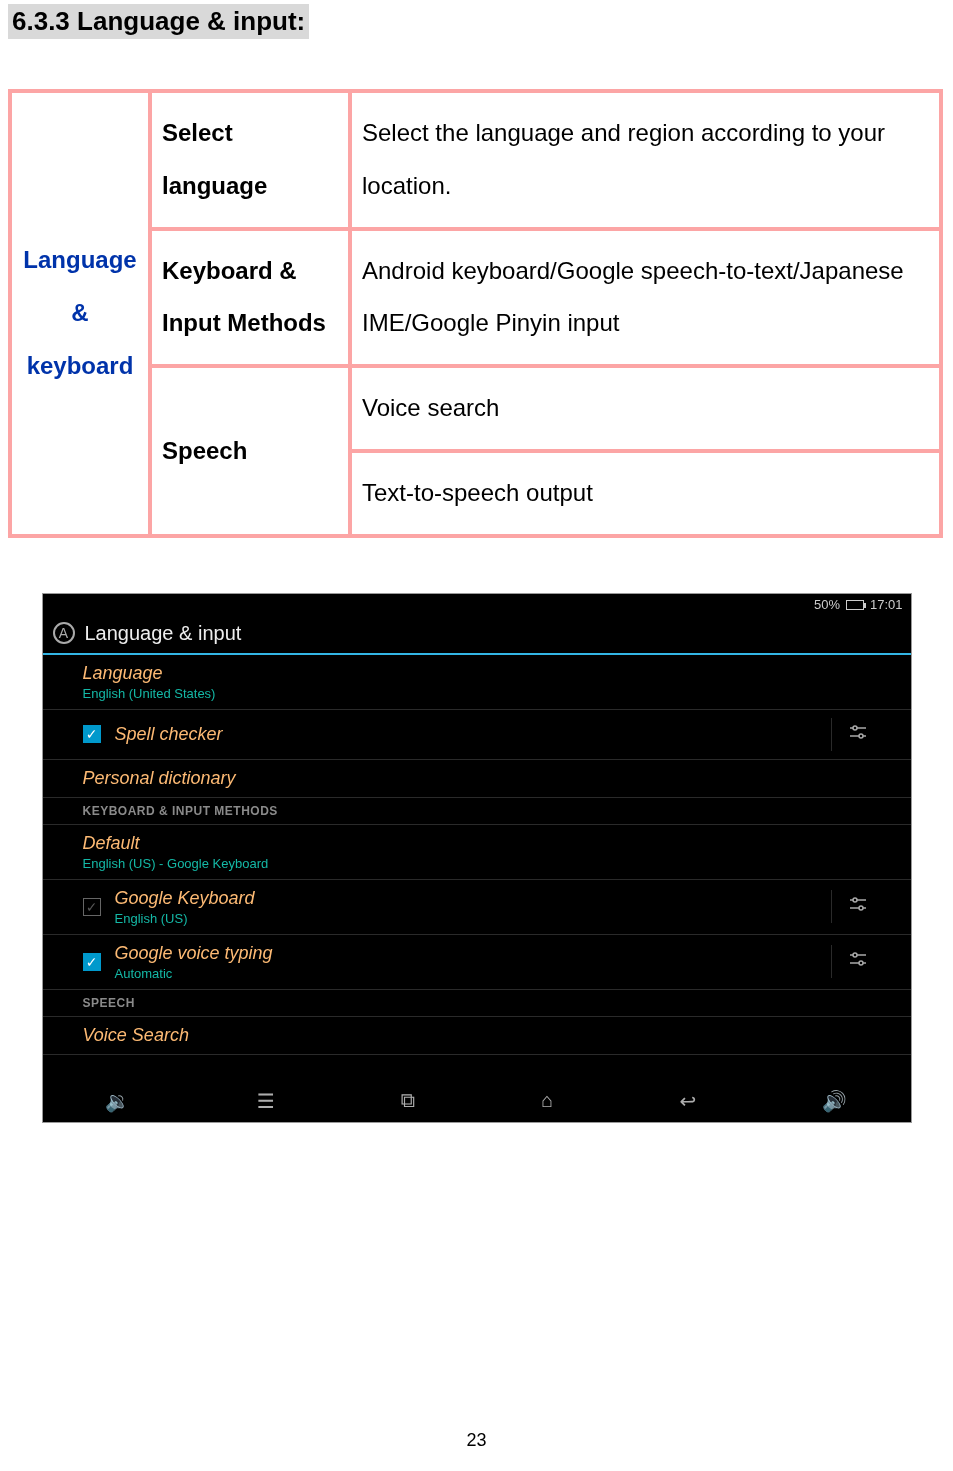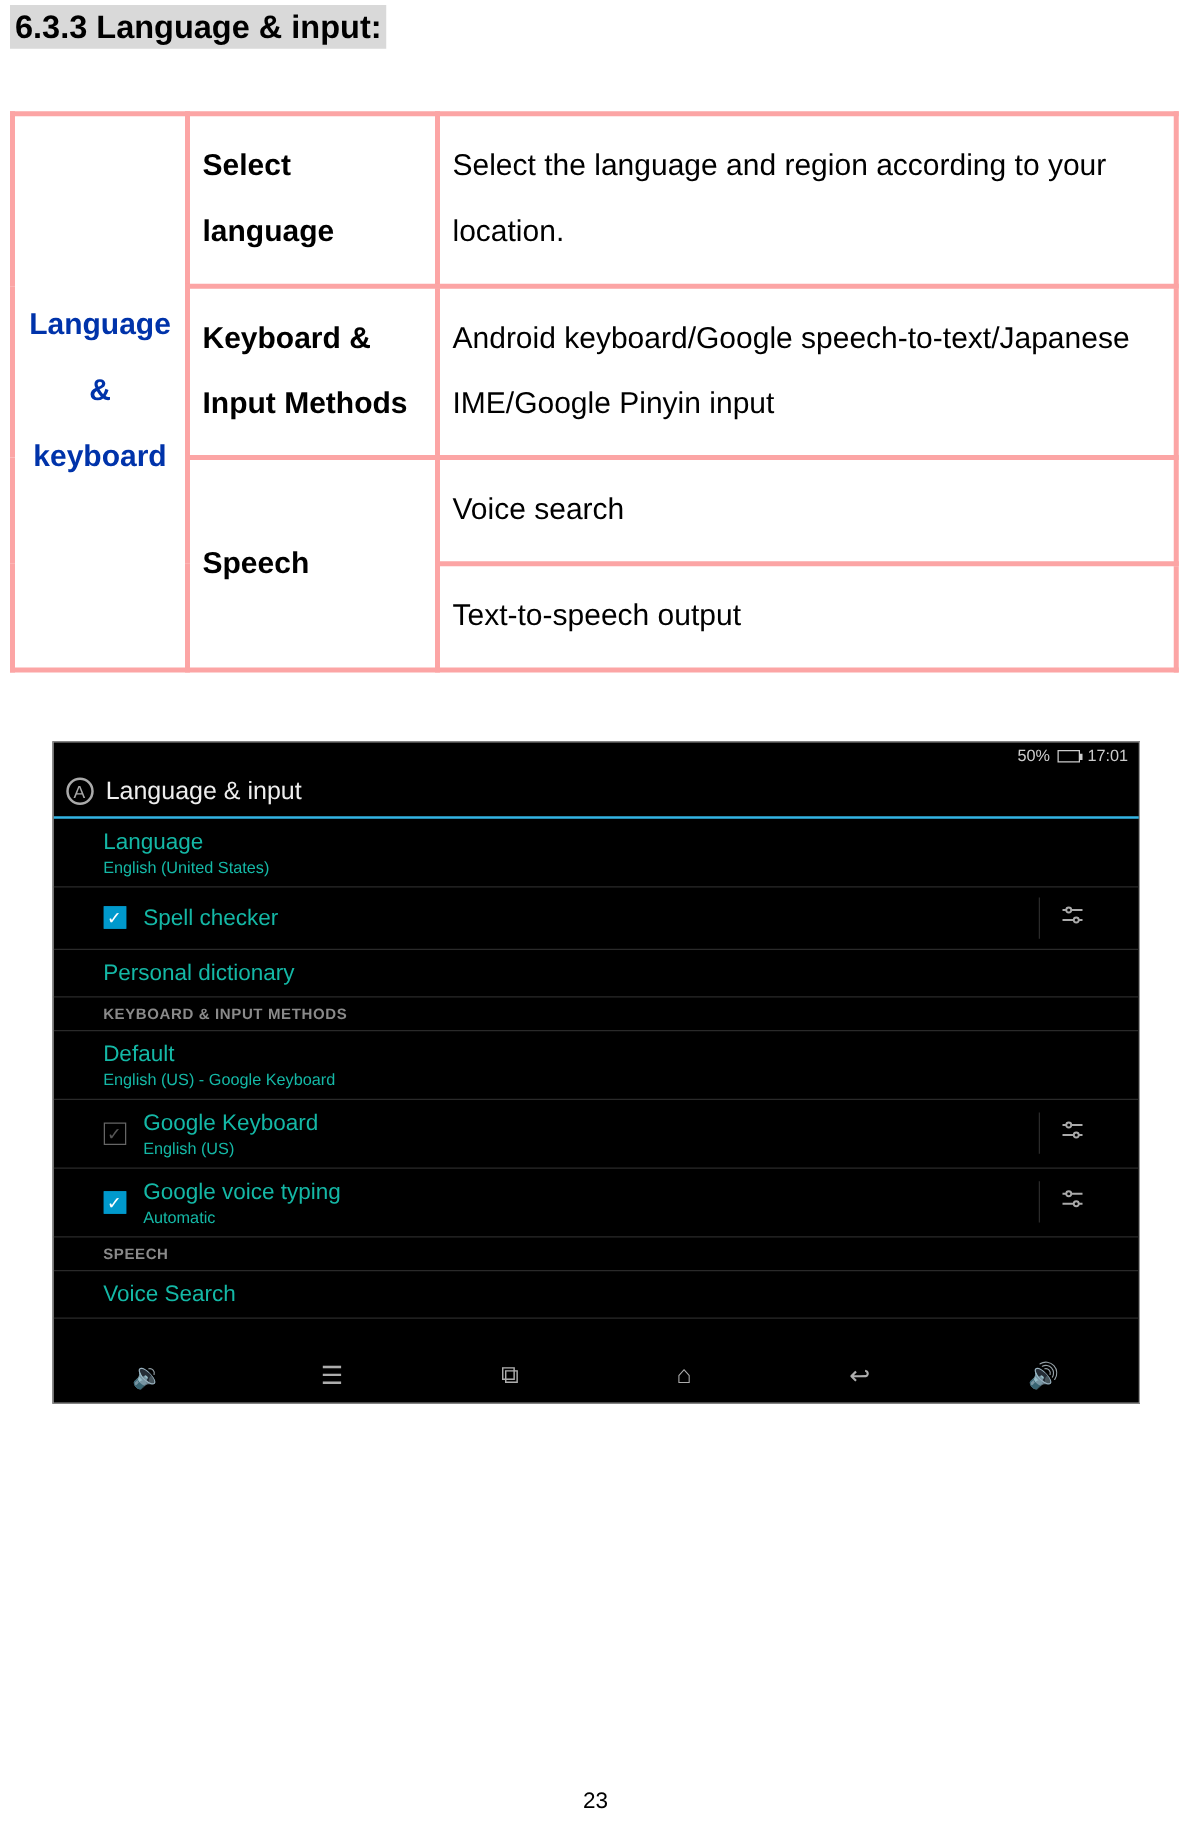--- a/index.html
+++ b/index.html
@@ -81,21 +81,21 @@
     display:flex;align-items:center;justify-content:center;font-size:14px;color:#aaa;
   }
   .title-bar .title {
     color:#eee;font-size:20px;
   }
   .settings-list { flex:1; overflow:hidden; }
   .row {
     padding:8px 40px;
     border-bottom:1px solid #2a2a2a;
   }
-  .row .primary { color:#14b8a6; font-size:18px; }
+  .row .primary { color:#fdba74; font-size:18px;font-style:italic; }
   .row .secondary { color:#14b8a6; font-size:13px; margin-top:2px; }
   .row.with-icons { display:flex; align-items:center; }
   .row.with-icons .texts { flex:1; }
   .checkbox {
     width:18px;height:18px;border:1px solid #666;margin-right:14px;
     display:flex;align-items:center;justify-content:center;font-size:14px;
   }
   .checkbox.on { background:#0099cc;border-color:#0099cc;color:#fff; }
   .checkbox.off { color:#555; }
   .slider-icon {

